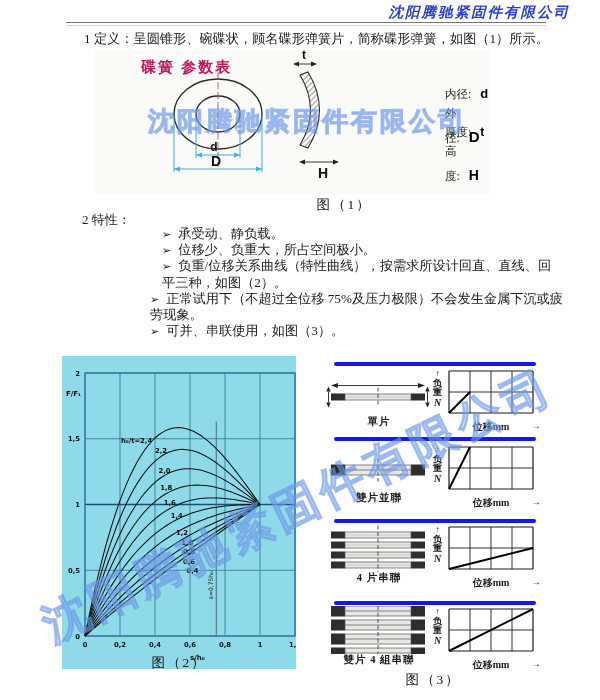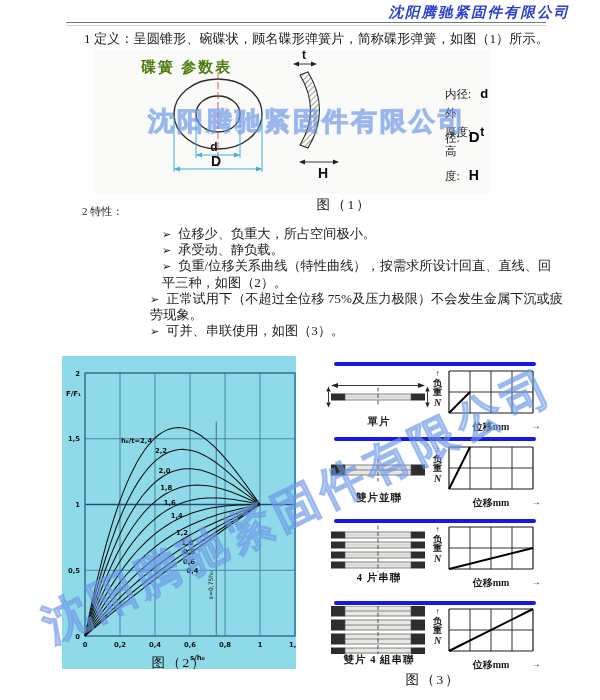--- a/index.html
+++ b/index.html
@@ -8,33 +8,33 @@
   
   .company{position:absolute;top:3px;right:30px;font-size:14.5px;font-weight:bold;font-style:italic;
            color:#2b3fd0;letter-spacing:2px;}
   .header-rule{position:absolute;left:66px;top:22px;width:480px;height:2px;
                border-top:1.5px solid #777;border-bottom:1px solid #d5d5d5;}
   
   .def{position:absolute;left:84px;top:30px;width:470px;font-size:13.2px;line-height:17px;margin:0;}
   
   .fig1{position:absolute;left:95px;top:50px;width:395px;height:144px;background:#fafaf8;}
   .fig1-title{position:absolute;left:46px;top:8px;font-family:"Liberation Sans","DejaVu Sans",sans-serif;
-              font-weight:bold;font-size:15px;letter-spacing:2px;color:#4d7c0f;}
+              font-weight:bold;font-size:15px;letter-spacing:2px;color:#be185d;}
   .fig1 svg{position:absolute;left:0;top:0;}
   .fig1-params{position:absolute;left:350px;top:32px;}
   .p-row{height:19px;line-height:24px;font-size:11.5px;color:#222;}
   .p-row b{font-family:"Liberation Sans","DejaVu Sans",sans-serif;margin-left:9px;color:#000;}
   .p-row .v0{font-size:13px}.p-row .v1{font-size:15px}.p-row .v2{font-size:12px}.p-row .v3{font-size:14px}
   
   .caption{position:absolute;font-size:13.5px;color:#111;text-align:center;letter-spacing:2px;}
   .cap1{left:0;top:196px;width:600px;padding-left:44px;}
   .cap2{left:62px;top:654px;width:234px;}
   .cap3{left:326px;top:671px;width:214px;}
   
-  .feat-head{position:absolute;left:82px;top:204px;font-size:11px;}
+  .feat-head{position:absolute;left:82px;top:211px;font-size:13px;}
   .feat-list{position:absolute;left:0;top:226px;margin:0;padding:0;list-style:none;width:600px;}
   .feat-list li{position:relative;font-size:13.2px;line-height:16.2px;}
   .feat-list li.in1{margin-left:162px;width:402px;}
   .feat-list li.in2{margin-left:150px;width:414px;}
   .blt{margin-right:7px;font-size:11px;color:#111;}
   
   .fig2{position:absolute;left:62px;top:356px;width:234px;height:313px;background:#8edae8;}
   .fig2 svg{display:block;}
   .ct{font-family:"DejaVu Sans","Liberation Sans",sans-serif;font-size:7px;fill:#101010;}
   .tick{font-size:6.8px;font-weight:bold;}
@@ -122,22 +122,22 @@
       <div class="p-row"><span>内径:</span><b class="v0">d</b></div>
       <div class="p-row"><span>外径:</span><b class="v1">D</b></div>
       <div class="p-row"><span>厚度:</span><b class="v2">t</b></div>
       <div class="p-row"><span>高度:</span><b class="v3">H</b></div>
     </div>
   </div>
   <div class="caption cap1">图（1）</div>
 
   <div class="feat-head">2 特性：</div>
   <ul class="feat-list">
+    <li class="in1"><span class="blt">➢</span><span>承受动、静负载。</span></li>
     <li class="in1"><span class="blt">➢</span><span>位移少、负重大，所占空间极小。</span></li>
-    <li class="in1"><span class="blt">➢</span><span>承受动、静负载。</span></li>
     <li class="in1"><span class="blt">➢</span><span>负重/位移关系曲线（特性曲线），按需求所设计回直、直线、回平三种，如图（2）。</span></li>
     <li class="in2"><span class="blt">➢</span><span>正常试用下（不超过全位移 75%及压力极限）不会发生金属下沉或疲劳现象。</span></li>
     <li class="in2"><span class="blt">➢</span><span>可并、串联使用，如图（3）。</span></li>
   </ul>
 
   <div class="fig2">
     <svg id="chart-svg" width="234" height="313" viewBox="0 0 234 313">
         <line x1="23" y1="17" x2="23" y2="280" stroke="#2d7396" stroke-width="0.8"></line>
         <line x1="58.00000000000001" y1="17" x2="58.00000000000001" y2="280" stroke="#2d7396" stroke-width="0.8"></line>
         <line x1="93.00000000000001" y1="17" x2="93.00000000000001" y2="280" stroke="#2d7396" stroke-width="0.8"></line>

